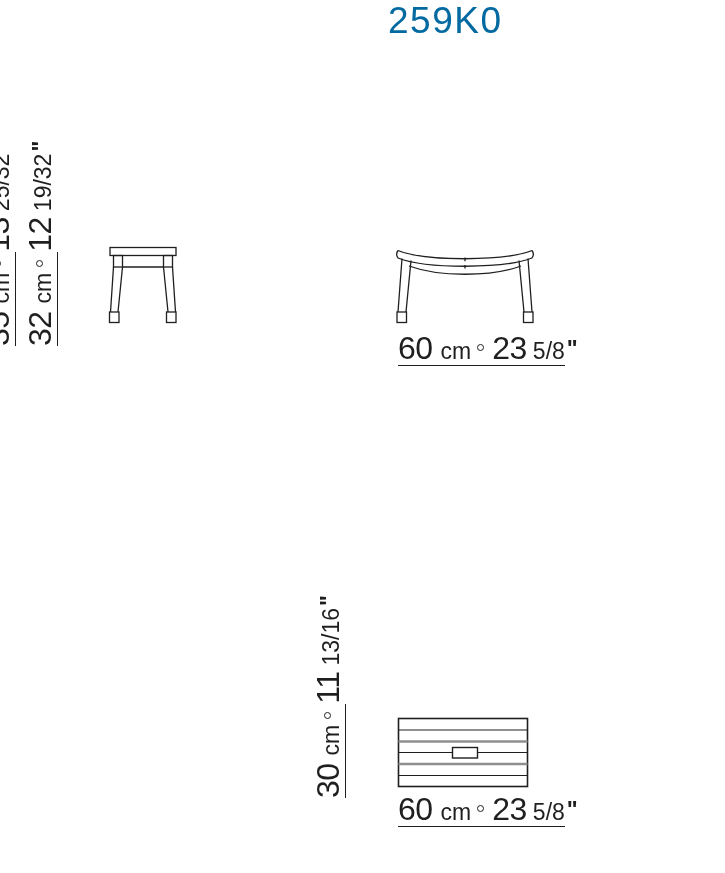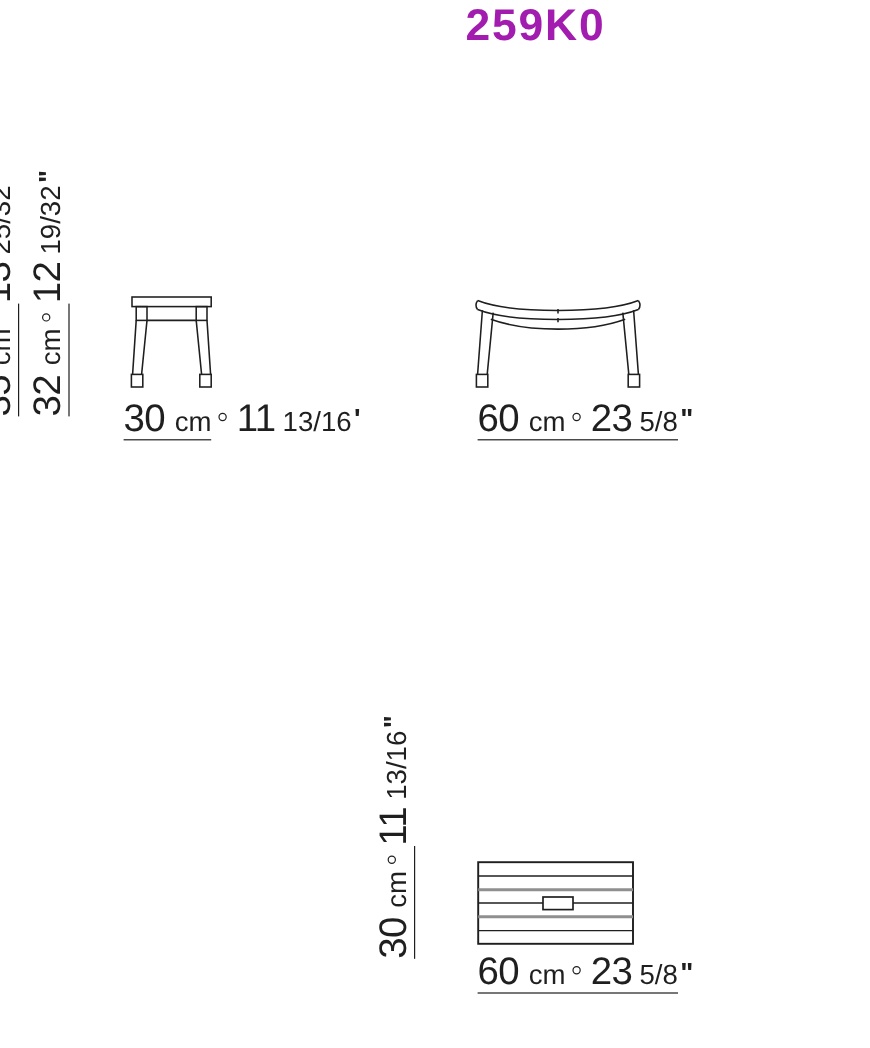--- a/index.html
+++ b/index.html
@@ -1,19 +1,19 @@
 <!DOCTYPE html>
 <html><head>
 <meta charset="utf-8">
 <style>
   html,body{margin:0;padding:0;background:#fff;}
   .canvas{position:relative;width:725px;height:873px;background:#ffffff;overflow:hidden;
           font-family:"Liberation Sans",sans-serif;color:#1f1f1f;}
   .page-title{position:absolute;left:388px;top:2px;font-size:37px;line-height:38px;
-              font-weight:700;color:#a21caf;letter-spacing:1.5px;white-space:nowrap;}
+              font-weight:400;color:#0369a1;letter-spacing:1.5px;white-space:nowrap;}
   
   .dim-label{position:absolute;white-space:nowrap;line-height:36px;color:#1f1f1f;}
   .dim-label .n{font-size:32px;letter-spacing:-0.5px;}
   .dim-label .u{font-size:23px;margin-left:8px;}
   .dim-label .f{font-size:23px;margin-left:6px;}
   .dim-label .n2{font-size:32px;letter-spacing:-0.5px;}
   .dim-label .mark{font-size:23px;font-weight:700;position:relative;top:-2px;margin-left:2px;}
   .dim-label .ul{border-bottom:1.8px solid #1f1f1f;padding-bottom:3px;}
   .deg{display:inline-block;width:5px;height:5px;border:1.7px solid #1f1f1f;border-radius:50%;
        margin:0 8px 0 6px;vertical-align:8px;}
@@ -42,23 +42,20 @@
       <rect x="7.5" y="11.5" width="9" height="11.5"></rect>
       <rect x="57.5" y="11.5" width="9" height="11.5"></rect>
       <line x1="16.5" y1="23" x2="57.5" y2="23"></line>
       <path d="M7.5,23 L4.5,68 M16.5,23 L12,68"></path>
       <path d="M66.5,23 L69.5,68 M57.5,23 L62,68"></path>
       <rect x="3.5" y="68" width="9.5" height="10.5"></rect>
       <rect x="60.5" y="68" width="9.5" height="10.5"></rect>
     </g>
   </svg>
 
-  <div class="dim-label" style="left:103px;top:330px;">
-    <span class="ul"><span class="n">30</span><span class="u">cm</span></span><span class="deg"></span><span class="n2">11</span><span class="f">13/16</span><span class="mark">'</span>
-  </div>
 
   <svg style="left:394px;top:244px;" width="142" height="80" viewBox="0 0 142 80">
     <g fill="none" stroke="#1f1f1f" stroke-width="1.3">
       <path d="M4,6.5 C32,17.5 110,17.5 138,6.5"></path>
       <path d="M4,14 C32,25 110,25 138,14"></path>
       <path d="M4,6.5 C2.2,9 2.2,11.5 4,14"></path>
       <path d="M138,6.5 C139.8,9 139.8,11.5 138,14"></path>
       <line x1="71" y1="13.6" x2="71" y2="17.2"></line>
       <line x1="71" y1="21" x2="71" y2="24.5"></line>
       <path d="M15,22 C45,33 97,33 127,22"></path>

